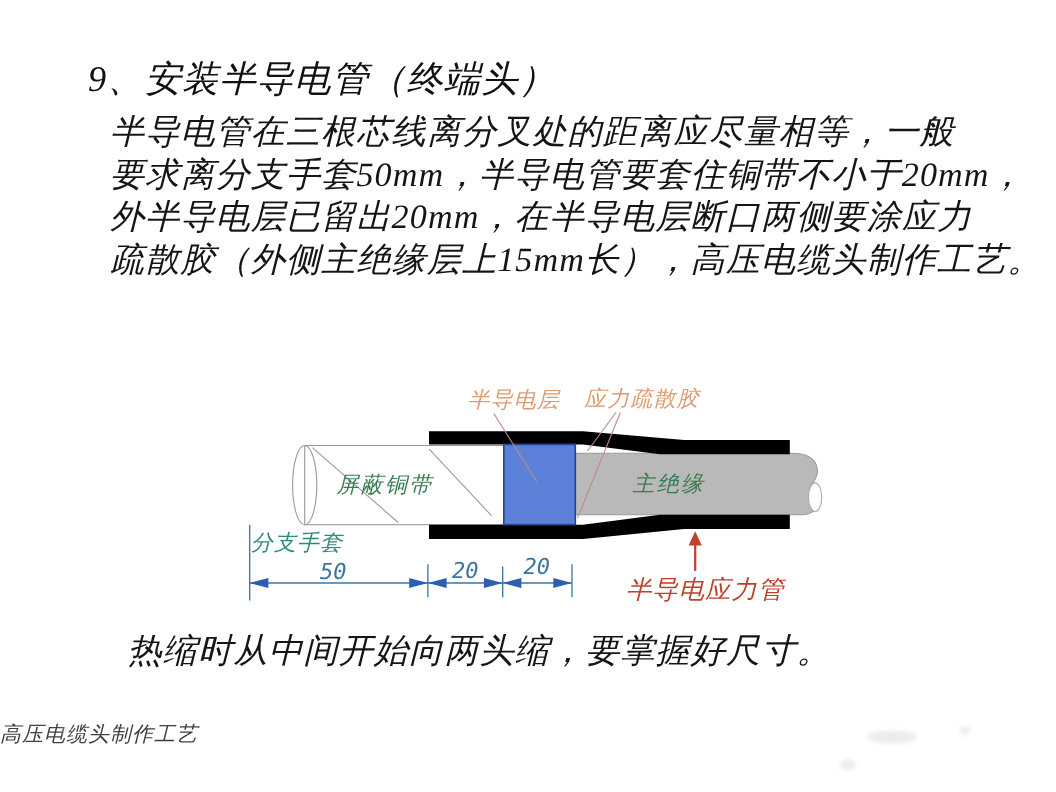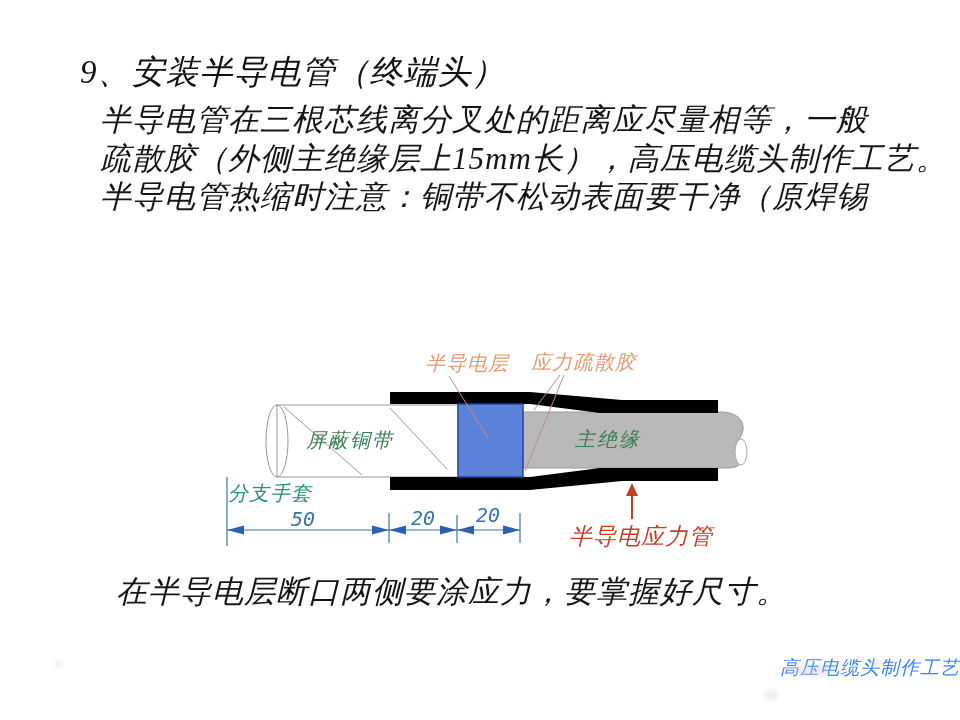--- a/index.html
+++ b/index.html
@@ -23,21 +23,21 @@
     font-size:31px;line-height:38.6px;letter-spacing:1px;color:#151515;margin-left:20px;
   }
   .body-text div{white-space:nowrap;}
 
   .caption{
     position:absolute;left:116px;top:571px;
     font-size:31px;letter-spacing:1px;color:#151515;white-space:nowrap;
   }
   .footer{
     position:absolute;left:0;top:655px;width:960px;
-    text-align:right;font-size:19px;color:#3b82f6;letter-spacing:1px;
+    text-align:left;font-size:19px;color:#404040;letter-spacing:1px;
   }
 
   svg.diagram{position:absolute;left:0;top:0;width:960px;height:720px;}
 
   
   .lbl-orange{fill:#e09a70;font-size:20px;letter-spacing:1px;}
   .lbl-green{fill:#3b7d52;font-size:20px;letter-spacing:2px;}
   .lbl-teal{fill:#2f8b7d;font-size:20px;letter-spacing:1px;}
   .lbl-red{fill:#c0402a;font-size:23px;letter-spacing:1px;}
   .dim-num{fill:#3a74a3;font-size:20px;font-family:"DejaVu Sans Mono",monospace;}
@@ -54,22 +54,23 @@
 </style>
 </head>
 <body>
 
 <div class="slide">
 
   <div class="title">9、安装半导电管（终端头）</div>
 
   <div class="body-text">
     <div>半导电管在三根芯线离分叉处的距离应尽量相等，一般</div>
+    <div>要求离分支手套50mm，半导电管要套住铜带不小于20mm，</div>
+    <div>外半导电层已留出20mm，在半导电层断口两侧要涂应力</div>
     <div>疏散胶（外侧主绝缘层上15mm长），高压电缆头制作工艺。</div>
-    <div>半导电管热缩时注意：铜带不松动表面要干净（原焊锡</div>
   </div>
 
   <svg class="diagram" viewBox="0 0 960 720">
 
     <rect x="277" y="405" width="181" height="72" fill="#fdfdfd" class="outline"></rect>
     <ellipse cx="277" cy="441" rx="11" ry="36" fill="#ffffff" class="outline"></ellipse>
     <line x1="284" y1="407" x2="362" y2="475" class="hatch"></line>
     <line x1="390" y1="408" x2="447" y2="469" class="hatch"></line>
 
     <path d="M523,412 L720,412 C736,412 744,419 743,430 C742,438 735,441 736,448 C737,456 744,457 741,463 C739,466 734,468 728,468 L523,468 Z" stroke="#9a9a9a" stroke-width="1" fill="#b9b9b9"></path>
@@ -105,21 +106,21 @@
     <polygon points="389,530 406,525.5 406,534.5" class="dim-arrow"></polygon>
     <polygon points="457,530 440,525.5 440,534.5" class="dim-arrow"></polygon>
     <polygon points="457,530 474,525.5 474,534.5" class="dim-arrow"></polygon>
     <polygon points="520,530 503,525.5 503,534.5" class="dim-arrow"></polygon>
 
     <text x="303" y="526" text-anchor="middle" class="dim-num">50</text>
     <text x="423" y="525" text-anchor="middle" class="dim-num">20</text>
     <text x="488" y="522" text-anchor="middle" class="dim-num">20</text>
   </svg>
 
-  <div class="caption">在半导电层断口两侧要涂应力，要掌握好尺寸。</div>
+  <div class="caption">热缩时从中间开始向两头缩，要掌握好尺寸。</div>
 
   <div class="footer">高压电缆头制作工艺</div>
 
   <span class="smudge" style="left:788px;top:664px;width:46px;height:12px;"></span>
   <span class="smudge" style="left:764px;top:690px;width:14px;height:10px;"></span>
   <span class="smudge" style="left:872px;top:660px;width:10px;height:8px;"></span>
   <span class="smudge" style="left:55px;top:660px;width:7px;height:7px;"></span>
 
 </div>
 

